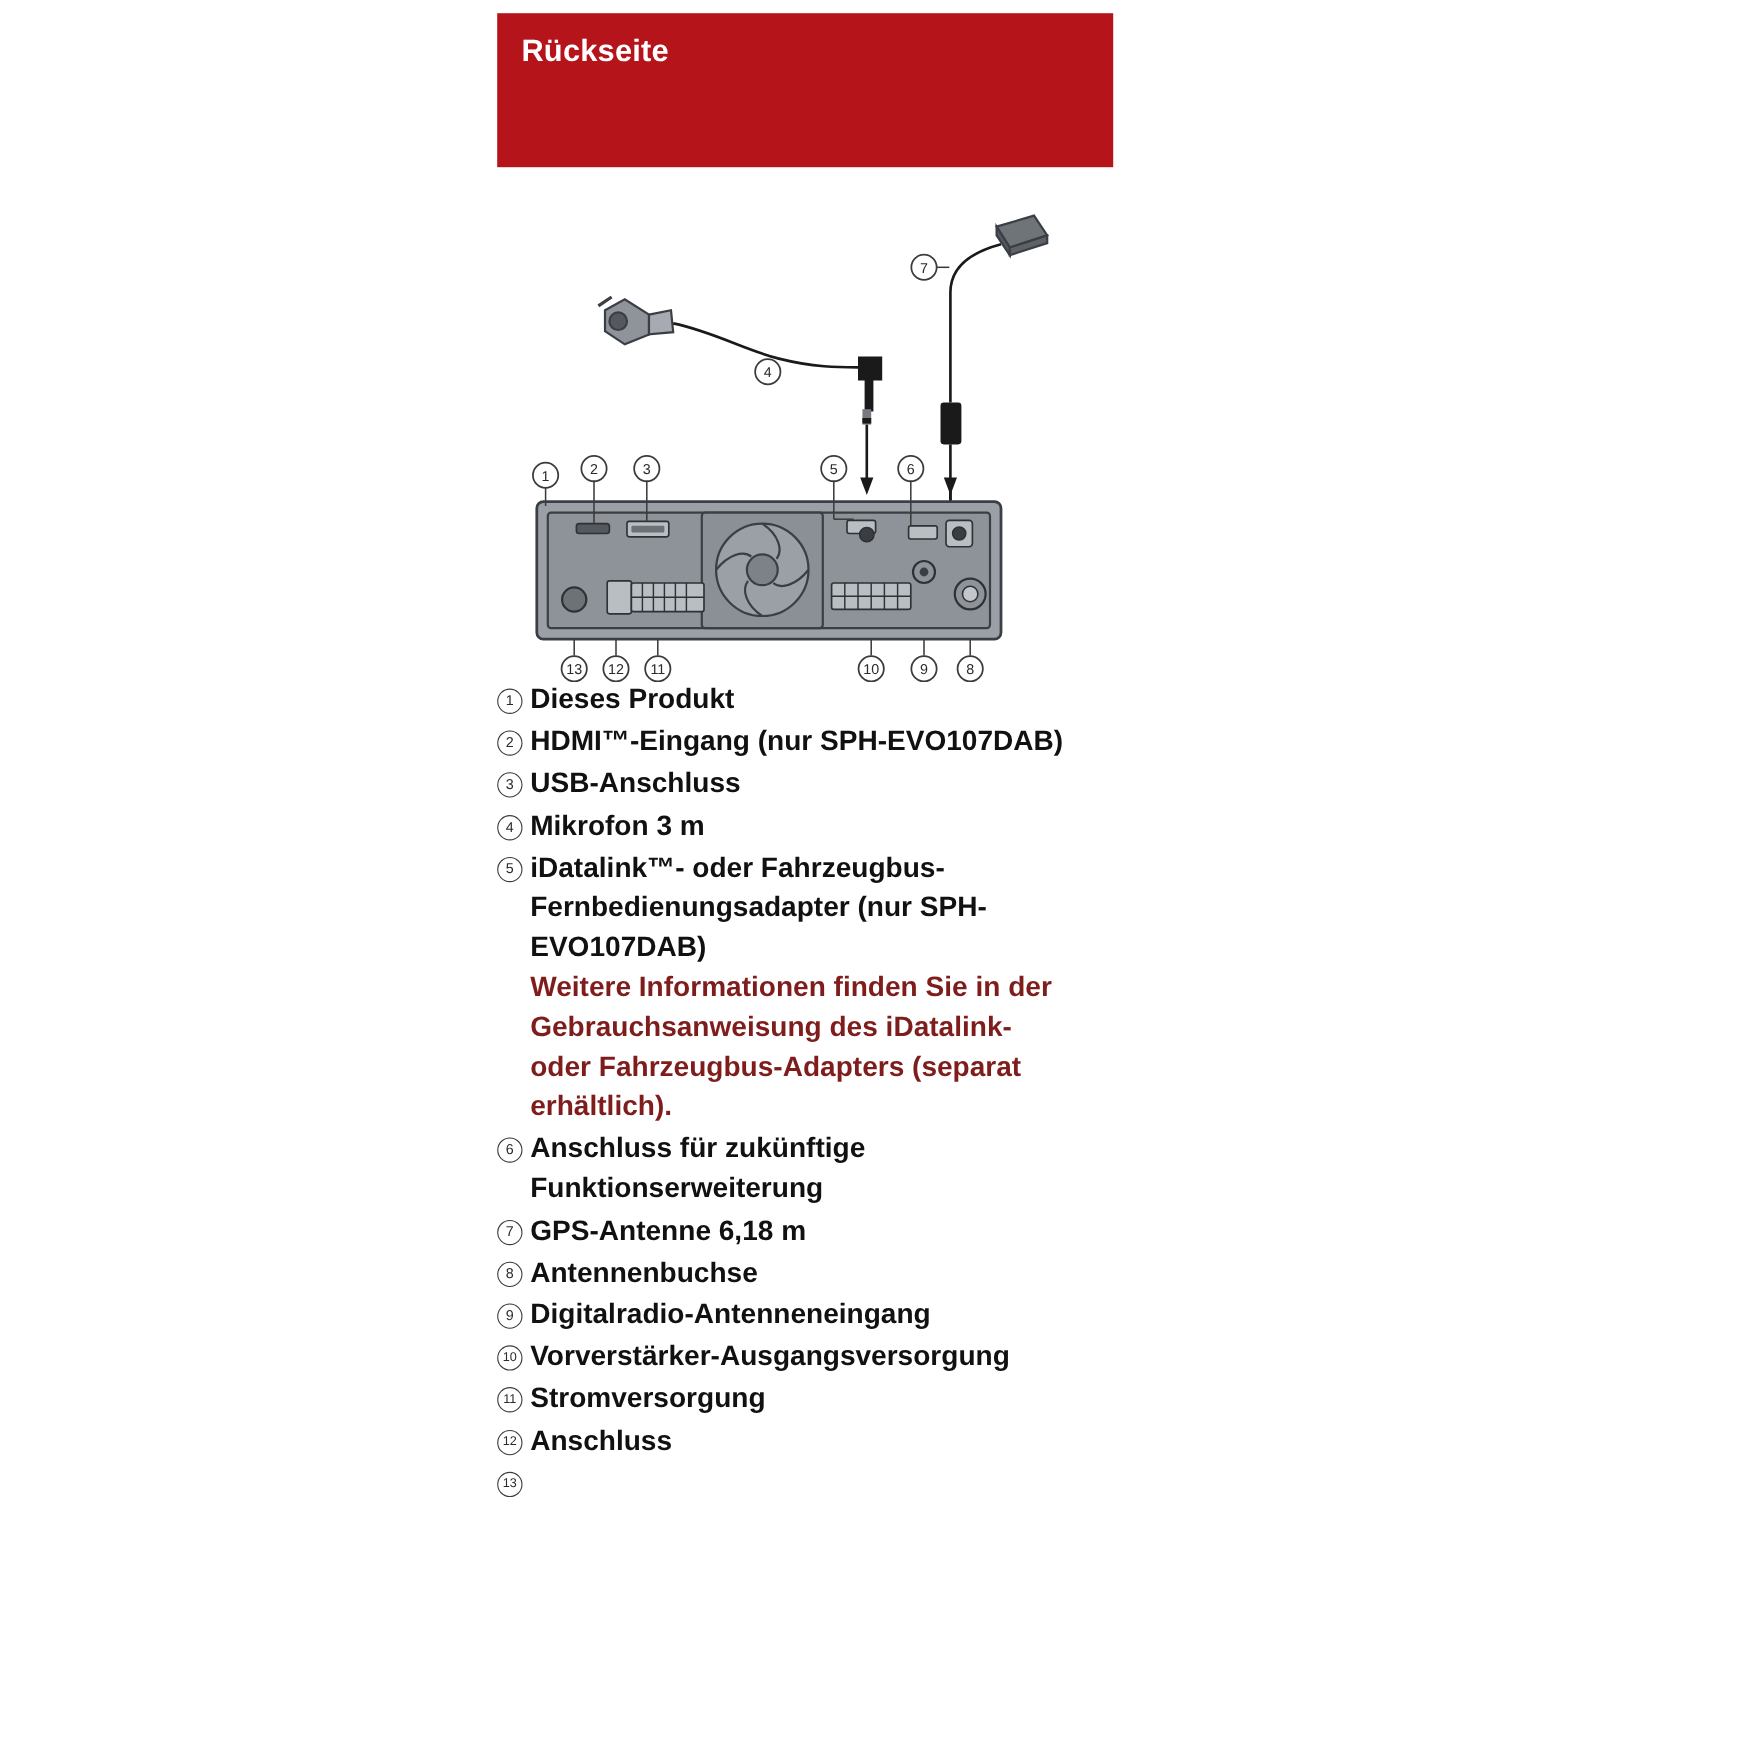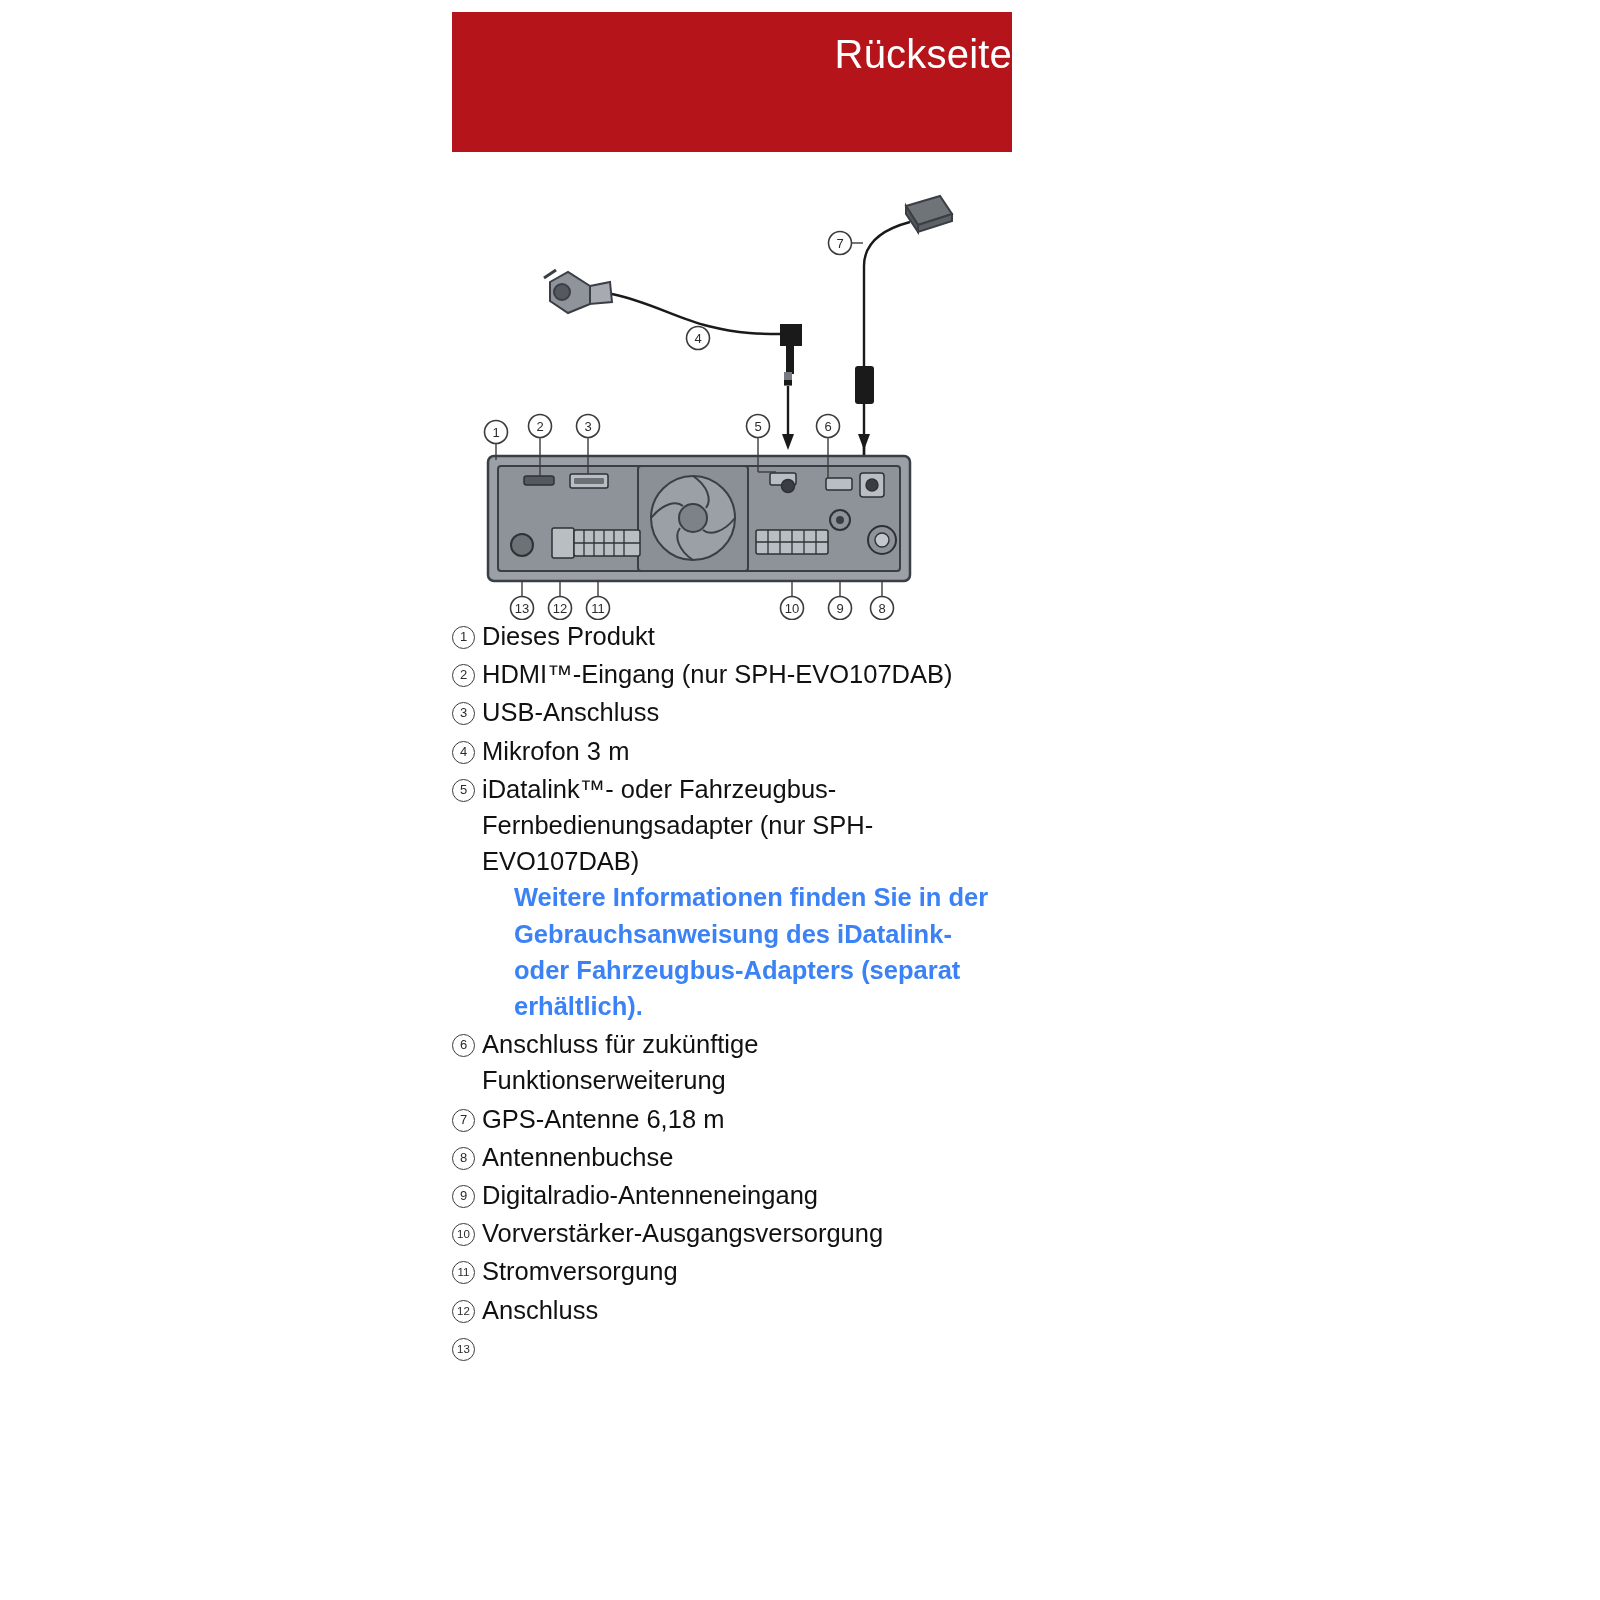--- a/index.html
+++ b/index.html
@@ -22,26 +22,25 @@
     left: 452px;
     top: 12px;
     width: 560px;
     height: 140px;
     background: #b5141b;
     color: #ffffff;
     box-sizing: border-box;
     padding: 16px 0 0 22px;
   }
   .banner-line {
-    font-size: 40px;
-    font-weight: normal;
+    font-size: 28px;
+    font-weight: bold;
     line-height: 1.32;
     letter-spacing: 0.2px;
     white-space: nowrap;
-    text-align: right;
   }
 
   
   .diagram {
     position: absolute;
     left: 440px;
     top: 170px;
     width: 640px;
     height: 450px;
   }
@@ -77,32 +76,31 @@
     box-sizing: border-box;
     font-size: 13px;
     line-height: 20px;
     text-align: center;
     color: #2b2b2b;
     font-family: "Liberation Sans", sans-serif;
   }
   .legend-text {
     flex: 1 1 auto;
     font-size: 25.5px;
-    font-weight: normal;
+    font-weight: bold;
     line-height: 1.42;
     color: #111111;
     white-space: pre-line;
   }
   .legend-sub {
     font-size: 25.5px;
     font-weight: bold;
     line-height: 1.42;
-    color: #3b82f6;
+    color: #7f1d1d;
     white-space: pre-line;
-    margin-left: 32px;
   }
 </style>
 </head>
 <body>
 
 <div class="banner">
   <div class="banner-line">Rückseite</div>
 </div>
 
 <div class="diagram">

